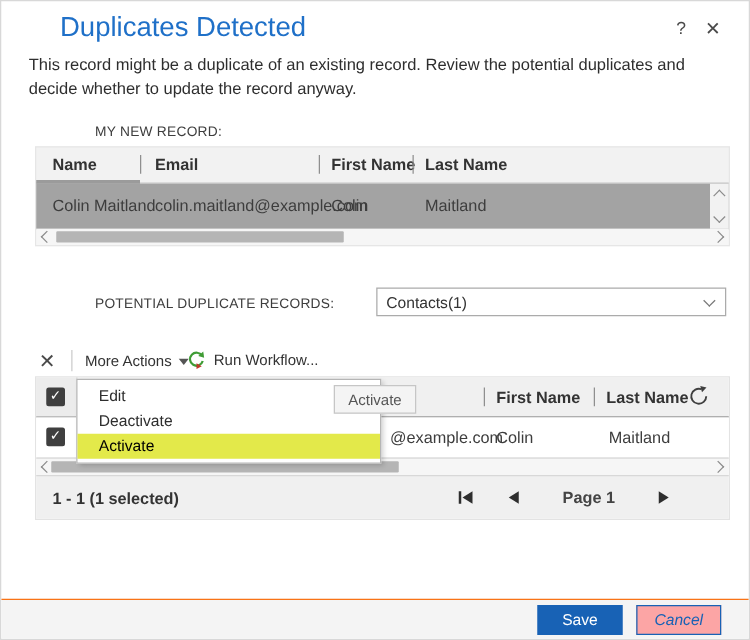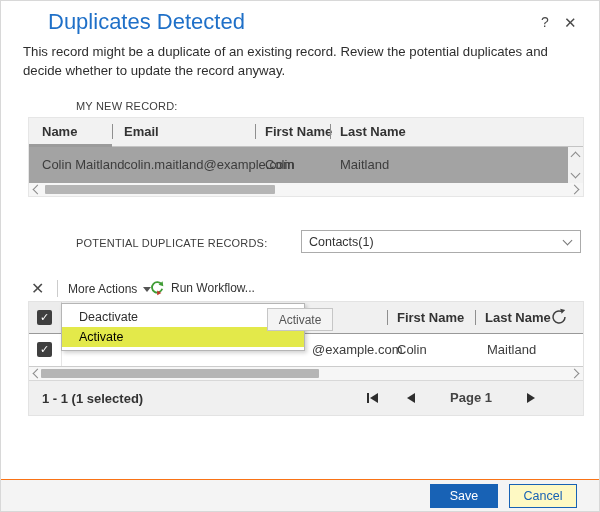--- a/index.html
+++ b/index.html
@@ -25,21 +25,21 @@
   .menu{background:#fff;border:1px solid #b5b5b5;box-shadow:2px 2px 4px rgba(0,0,0,.18);z-index:10;}
   .mi{font-size:12.5px;color:#2e2e2e;padding:3px 8px 3px 17px;height:14px;line-height:14px;}
   .mi.hl{background:#e3e94a;color:#000;}
   .tooltip{background:#f4f4f4;border:1px solid #c6c6c6;font-size:12px;color:#555;
            display:flex;align-items:center;justify-content:center;z-index:20;}
   .tri-left{width:0;height:0;border-top:5px solid transparent;border-bottom:5px solid transparent;border-right:8px solid #2e2e2e;}
   .tri-right{width:0;height:0;border-top:5px solid transparent;border-bottom:5px solid transparent;border-left:8px solid #2e2e2e;}
   .pgbar{width:2.5px;height:10px;background:#2e2e2e;margin-right:1px;}
   .btn{font-family:inherit;font-size:12.5px;height:24px;width:68px;border:1px solid #1862b5;cursor:pointer;}
   .btn.primary{background:#1862b5;color:#fff;}
-  .btn.secondary{background:#fef9c3;color:#1862b5;}
+  .btn.secondary{background:#fca5a5;color:#1862b5;font-style:italic;}
   .iconbtn{color:#4a4a4a;cursor:pointer;background:none;border:none;font-family:inherit;padding:0;}
 </style>
 </head>
 <body>
 
 <div class="dlg">
 
   <div class="abs title" style="left:32px;top:8px;margin-left:15px;">Duplicates Detected</div>
   <button class="abs iconbtn" style="left:540px;top:13px;font-size:14px;">?</button>
   <button class="abs iconbtn" style="left:563px;top:13px;font-size:15px;">✕</button>
@@ -145,20 +145,21 @@
             <span class="tri-left"></span>
           </span>
         <span class="tri-left"></span>
         <span style="font-size:13px;font-weight:700;color:#444;margin:0 6px;">Page 1</span>
         <span class="tri-right"></span>
       </div>
     </div>
   </div>
 
   <div class="abs menu" style="left:60px;top:302px;width:242px;padding:3px 0;">
+    <div class="mi">Edit</div>
     <div class="mi">Deactivate</div>
     <div class="mi hl">Activate</div>
   </div>
 
   <div class="abs tooltip" style="left:266px;top:307px;width:66px;height:23px;box-sizing:border-box;">Activate</div>
 
   <div class="abs" style="left:0;top:478px;width:598px;height:33px;background:#f4f4f4;border-top:1px solid #f97316;box-sizing:border-box;">
     <button class="btn primary abs" style="left:429px;top:4px;">Save</button>
     <button class="btn secondary abs" style="left:508px;top:4px;">Cancel</button>
   </div>

